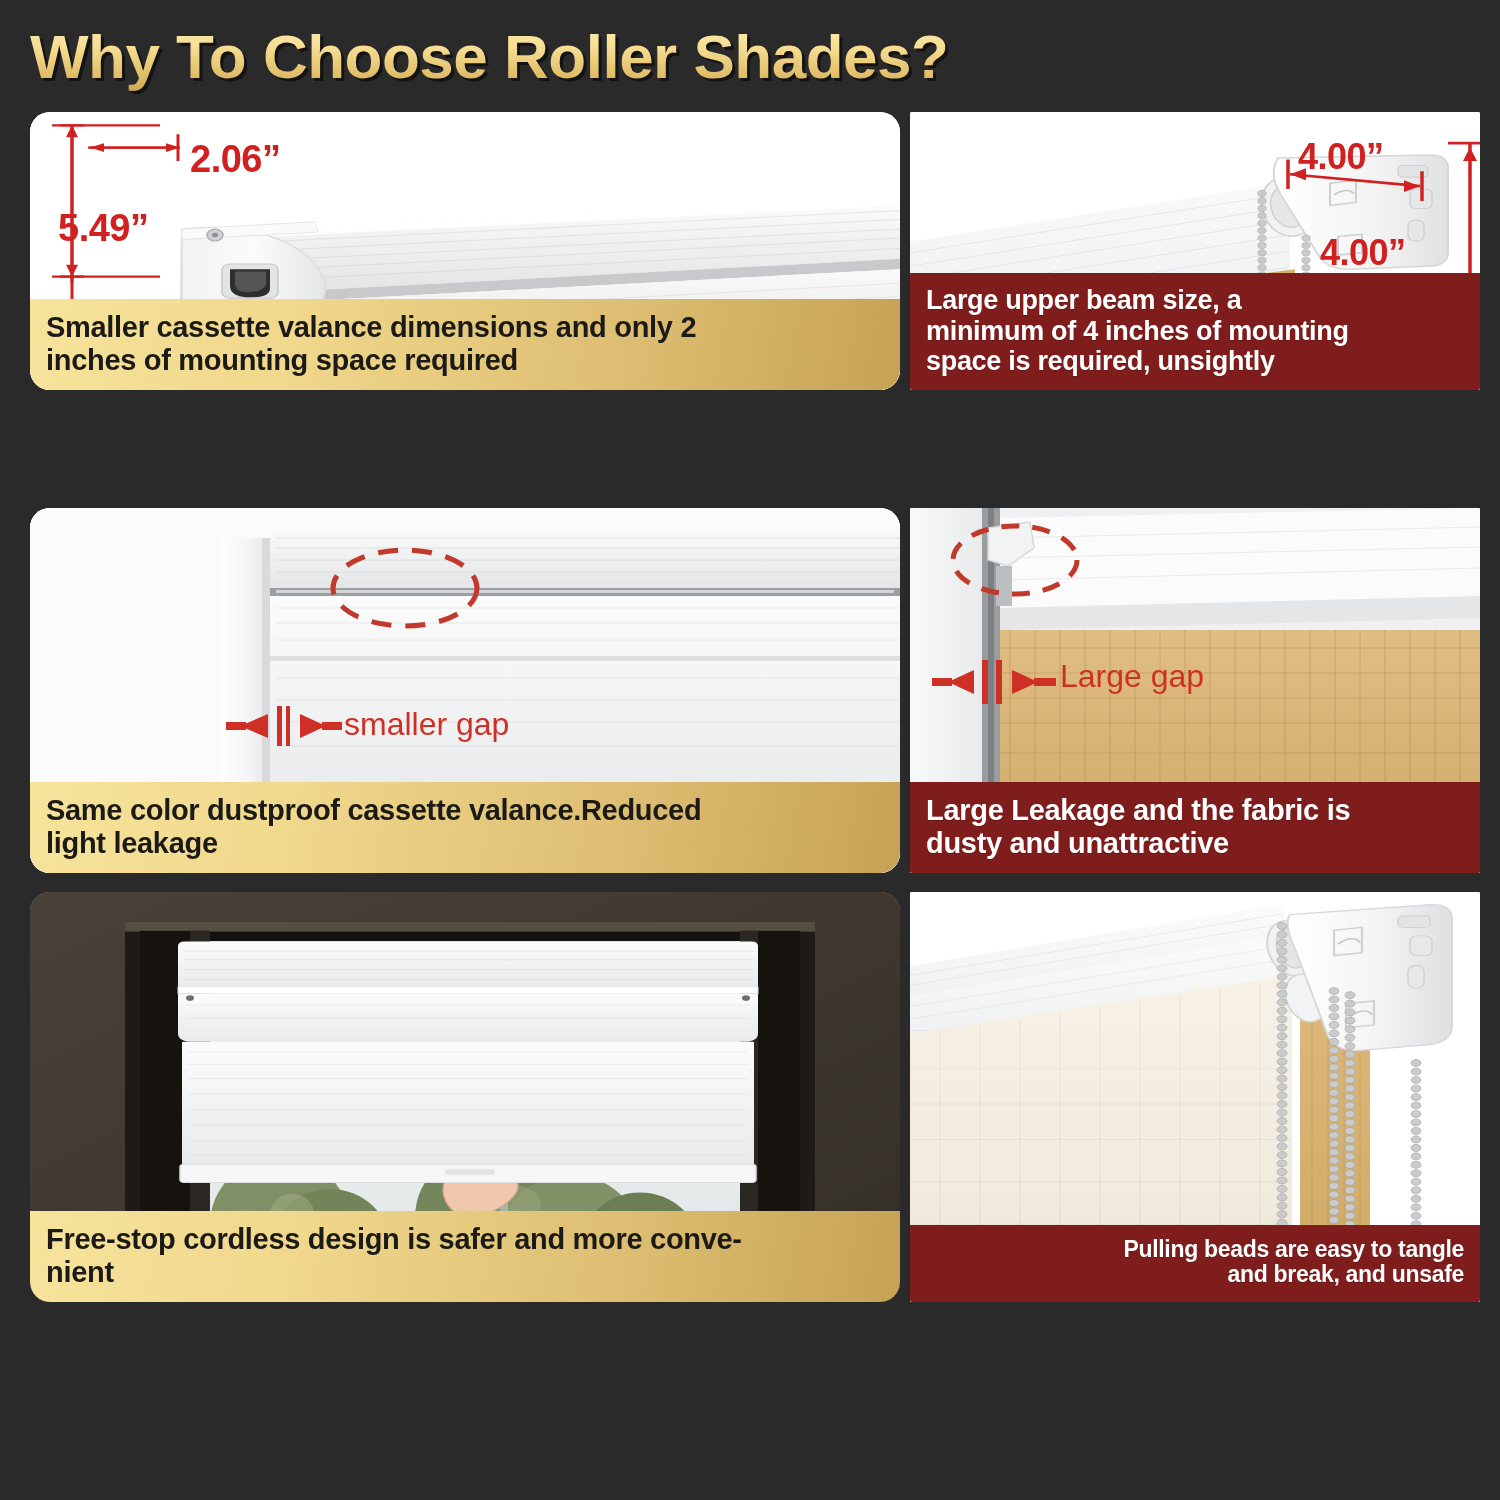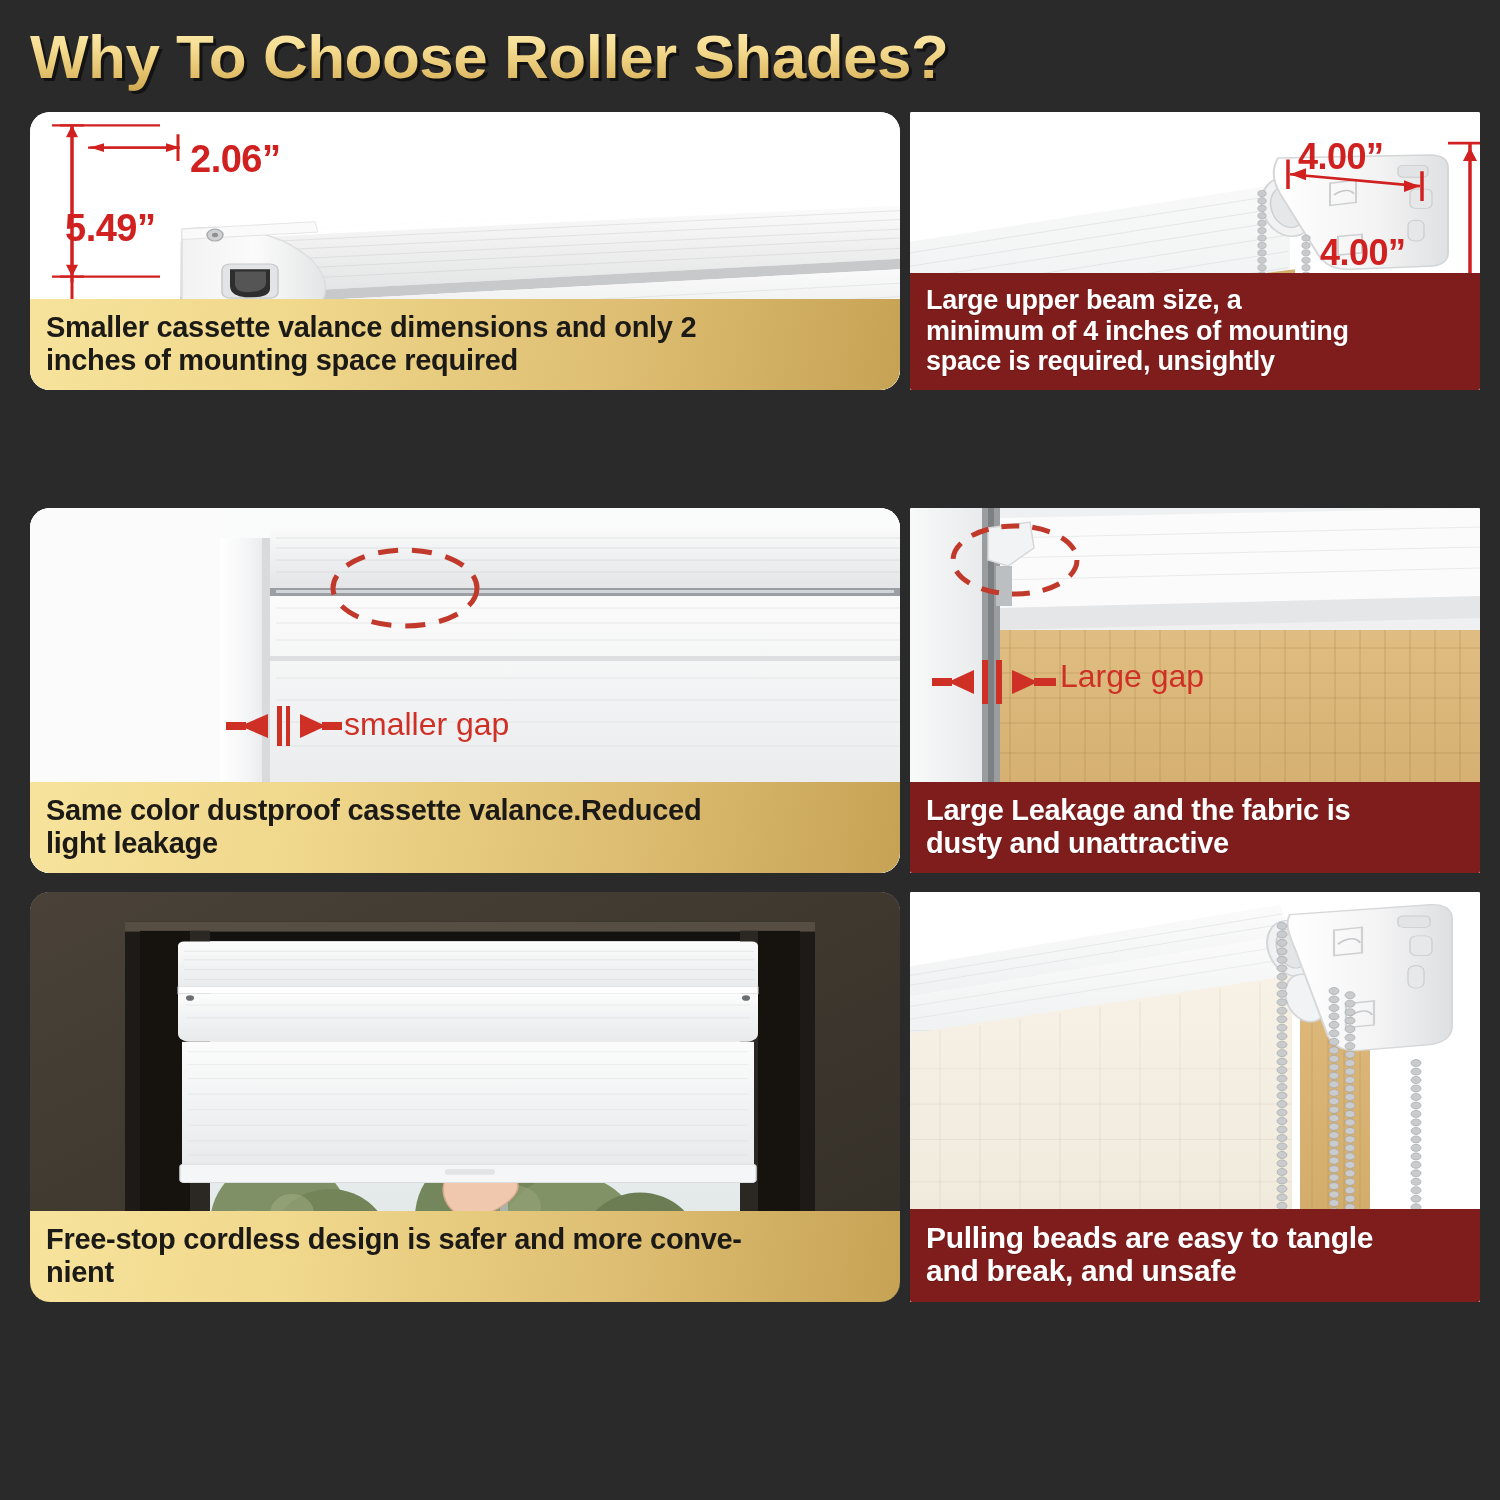--- a/index.html
+++ b/index.html
@@ -194,21 +194,21 @@
       <polygon points="42,222 36,206 48,206" fill="#d02020"></polygon>
 
       <g stroke="#d02020" stroke-width="3">
         <line x1="60" y1="48" x2="150" y2="48"></line>
       </g>
       <polygon points="60,48 74,42 74,54" fill="#d02020"></polygon>
       <polygon points="150,48 136,42 136,54" fill="#d02020"></polygon>
     </svg>
 
     <div class="dim-label" style="left:160px; top:26px; font-size:38px;">2.06”</div>
-    <div class="dim-label" style="left:28px; top:95px; font-size:38px;margin-left:7px;">5.49”</div>
+    <div class="dim-label" style="left:28px; top:95px; font-size:38px;">5.49”</div>
   </div>
 
   <div class="caption gold">
     <span class="cap-line">Smaller cassette valance dimensions and only 2</span>
     <span class="cap-line">inches of mounting space required</span>
   </div>
 </div>
 
 <div class="panel right row1">
   <div class="scene" style="background:#ffffff;">
@@ -843,17 +843,17 @@
           <circle cx="506" cy="530" r="5"></circle>
             <circle cx="506" cy="542" r="5"></circle>
             <circle cx="506" cy="554" r="5"></circle>
           <circle cx="506" cy="566" r="5"></circle>
             <circle cx="506" cy="578" r="5"></circle>
         </g>
       </g>
     </svg>
   </div>
 
-  <div class="caption gray" style="font-size:30px;">
+  <div class="caption gray" style="font-size:23px;text-align:right;">
     <span class="cap-line">Pulling beads are easy to tangle</span>
     <span class="cap-line">and break, and unsafe</span>
   </div>
 </div>
 
 </body></html>

